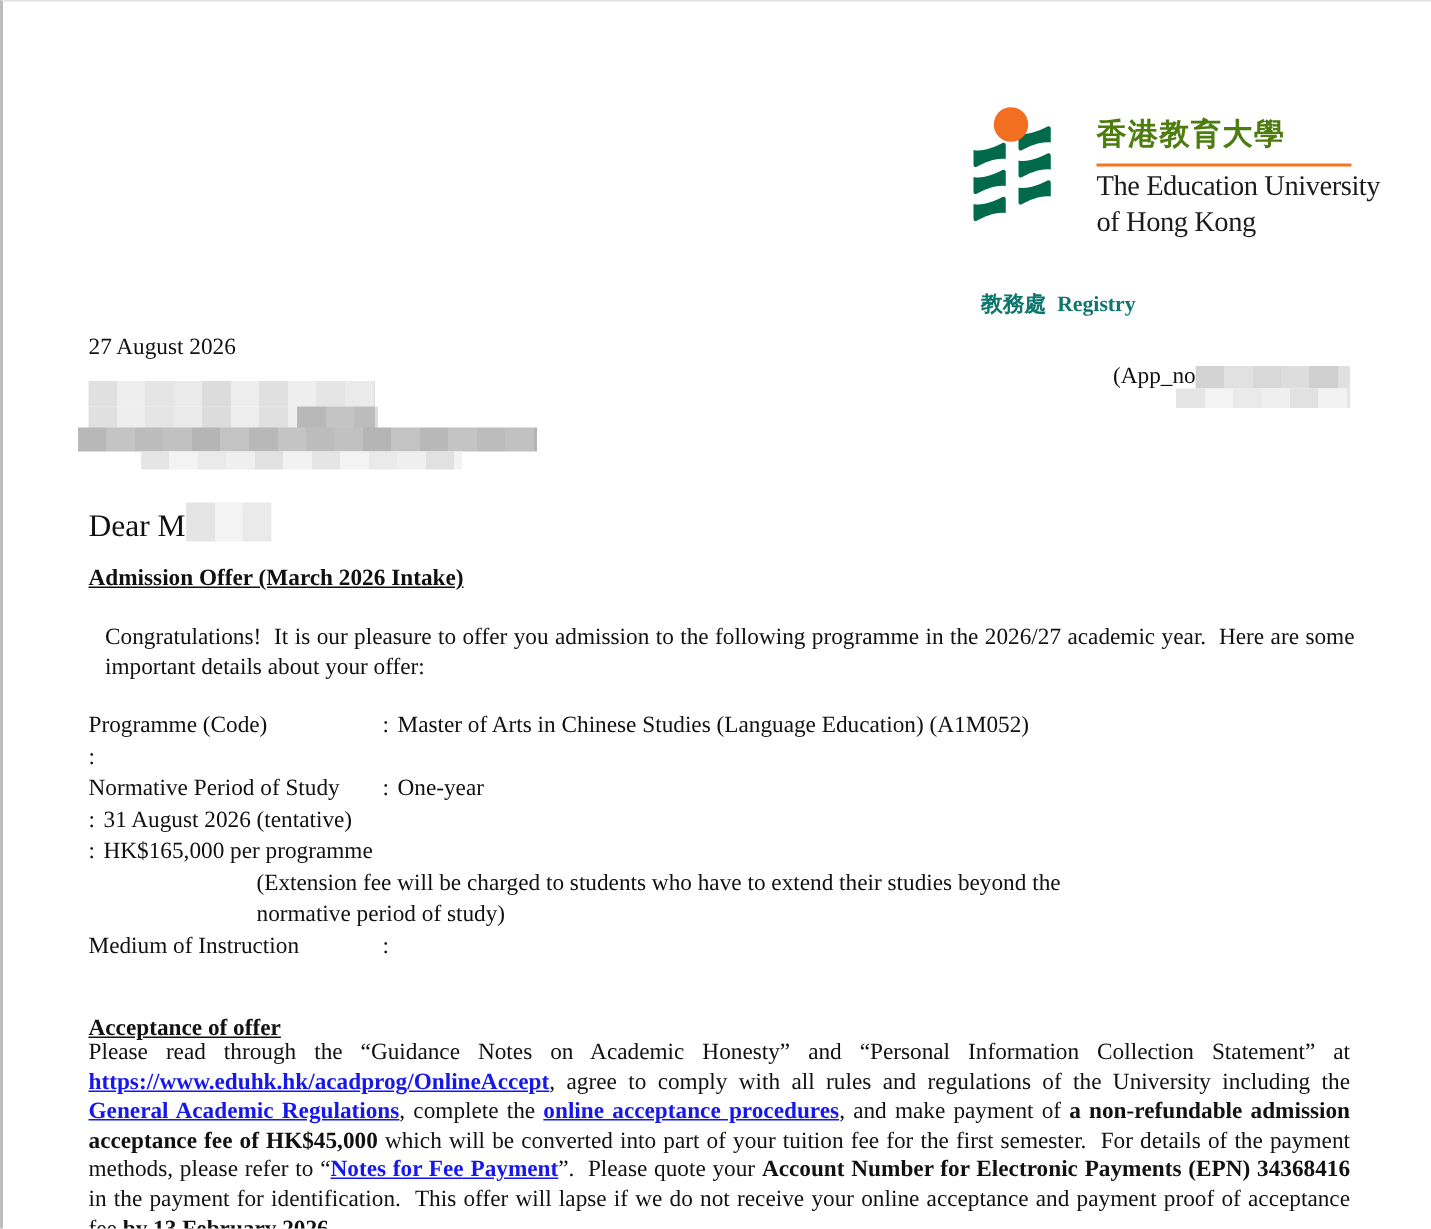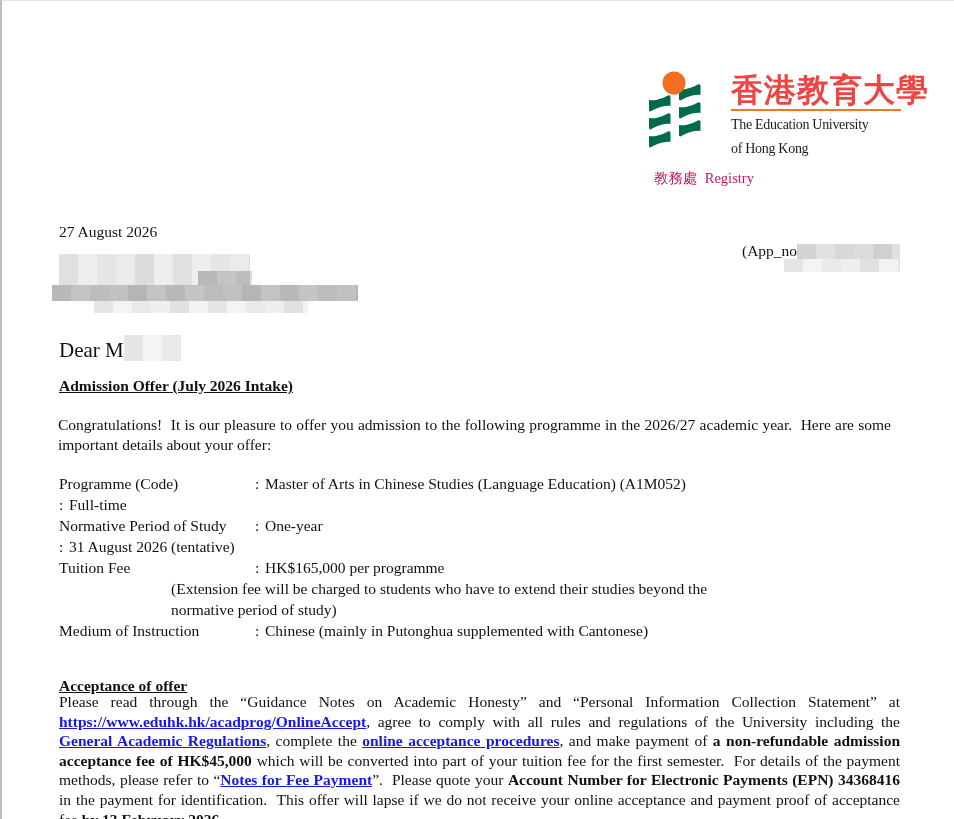--- a/index.html
+++ b/index.html
@@ -13,31 +13,31 @@
     color: #111111;
     border-top: 1px solid #e2e2e2;
     border-left: 2px solid #bdbdbd;
   }
   .abs { position: absolute; }
 
   
   .logo-mark { left: 646px; top: 70px; width: 54px; height: 78px; }
   .logo-text { left: 729px; top: 74px; width: 172px; }
   .logo-cn {
-    font-size: 32px; font-weight: 600; letter-spacing: 1px;
-    color: #ef4444; line-height: 30px; white-space: nowrap;
+    font-size: 20px; font-weight: 600; letter-spacing: 1px;
+    color: #4d7c0f; line-height: 30px; white-space: nowrap;
   }
   .logo-rule { height: 2px; background: #f4771f; margin-top: 4px; width: 170px; }
   .logo-en {
-    font-size: 14px; line-height: 21px; color: #1c1c1c;
+    font-size: 19px; line-height: 21px; color: #1c1c1c;
     letter-spacing: -0.3px; margin-top: 3px; white-space: nowrap;
   }
   .registry {
-    left: 652px; top: 168px;
-    font-size: 14.5px; color: #be185d; white-space: pre;
+    left: 652px; top: 192px;
+    font-size: 14.5px; color: #0f766e; white-space: pre; font-weight: bold;
   }
 
   
   .date-line { left: 57px; top: 222px; font-size: 15.5px; }
   .appno-line { left: 740px; top: 241px; font-size: 15.5px; white-space: nowrap; }
 
   
   .px {
     background-image:
       repeating-linear-gradient(90deg,
@@ -55,21 +55,21 @@
   .section-heading {
     font-size: 15.5px; font-weight: bold; text-decoration: underline;
   }
   .offer-heading { left: 57px; top: 376px; }
 
   
   .para {
     font-size: 15.5px; line-height: 19.6px;
     text-align: justify; white-space: pre-wrap;
   }
-  .congrats { left: 56px; top: 414px; width: 833px; }
+  .congrats { left: 68px; top: 414px; width: 833px; }
 
   
   .prog-table { left: 57px; top: 472px; width: 841px; font-size: 15.5px; }
   .prog-row { display: flex; line-height: 21px; align-items: center; }
   .prog-label { width: 196px; flex: 0 0 196px; }
   .prog-colon { flex: 0 0 10px; }
   .prog-value { flex: 1; }
   .prog-note {
     margin-left: 112px; max-width: 590px; line-height: 21px;
   }
@@ -118,51 +118,48 @@
 
 <div class="abs px px-light" style="left:57px; top:253px; width:191px; height:17px;"></div>
 <div class="abs px px-light" style="left:57px; top:270px; width:193px; height:15px;"></div>
 <div class="abs px-dark px" style="left:196px; top:270px; width:52px; height:15px;"></div>
 <div class="abs px px-dark" style="left:50px; top:284px; width:306px; height:16px;"></div>
 <div class="abs px px-faint" style="left:92px; top:300px; width:214px; height:12px;"></div>
 
 <div class="abs salutation">Dear Ms</div>
 <div class="abs px px-faint" style="left:122px; top:334px; width:57px; height:26px;"></div>
 
-<div class="abs section-heading offer-heading">Admission Offer (July 2026 Intake)</div>
+<div class="abs section-heading offer-heading">Admission Offer (March 2026 Intake)</div>
 
 <div class="abs para congrats">Congratulations!  It is our pleasure to offer you admission to the following programme in the 2026/27 academic year.  Here are some important details about your offer:</div>
 
 <div class="abs prog-table">
   <div class="prog-row">
     <div class="prog-label">Programme (Code)</div>
     <div class="prog-colon">:</div>
     <div class="prog-value">Master of Arts in Chinese Studies (Language Education) (A1M052)</div>
   </div>
   <div class="prog-row">
     <div class="prog-colon">:</div>
-    <div class="prog-value">Full-time</div>
   </div>
   <div class="prog-row">
     <div class="prog-label">Normative Period of Study</div>
     <div class="prog-colon">:</div>
     <div class="prog-value">One-year</div>
   </div>
   <div class="prog-row">
     <div class="prog-colon">:</div>
     <div class="prog-value">31 August 2026 (tentative)</div>
   </div>
   <div class="prog-row">
-    <div class="prog-label">Tuition Fee</div>
     <div class="prog-colon">:</div>
     <div class="prog-value">HK$165,000 per programme</div>
   </div>
   <div class="prog-note">(Extension fee will be charged to students who have to extend their studies beyond the normative period of study)</div>
   <div class="prog-row">
     <div class="prog-label">Medium of Instruction</div>
     <div class="prog-colon">:</div>
-    <div class="prog-value">Chinese (mainly in Putonghua supplemented with Cantonese)</div>
   </div>
 </div>
 
 <div class="abs section-heading accept-heading">Acceptance of offer</div>
 
 <div class="abs para accept-para"><span>Please read through the “Guidance Notes on Academic Honesty” and “Personal Information Collection Statement” at </span><a>https://www.eduhk.hk/acadprog/OnlineAccept</a><span>, agree to comply with all rules and regulations of the University including the </span><a>General Academic Regulations</a><span>, complete the </span><a>online acceptance procedures</a><span>, and make payment of </span><span class="bold">a non-refundable admission acceptance fee of HK$45,000</span><span> which will be converted into part of your tuition fee for the first semester.  For details of the payment methods, please refer to “</span><a>Notes for Fee Payment</a><span>”.  Please quote your </span><span class="bold">Account Number for Electronic Payments (EPN) 34368416</span><span> in the payment for identification.  This offer will lapse if we do not receive your online acceptance and payment proof of acceptance fee </span><span class="bold">by 13 February 2026</span><span>.</span></div>
 
 </body></html>

